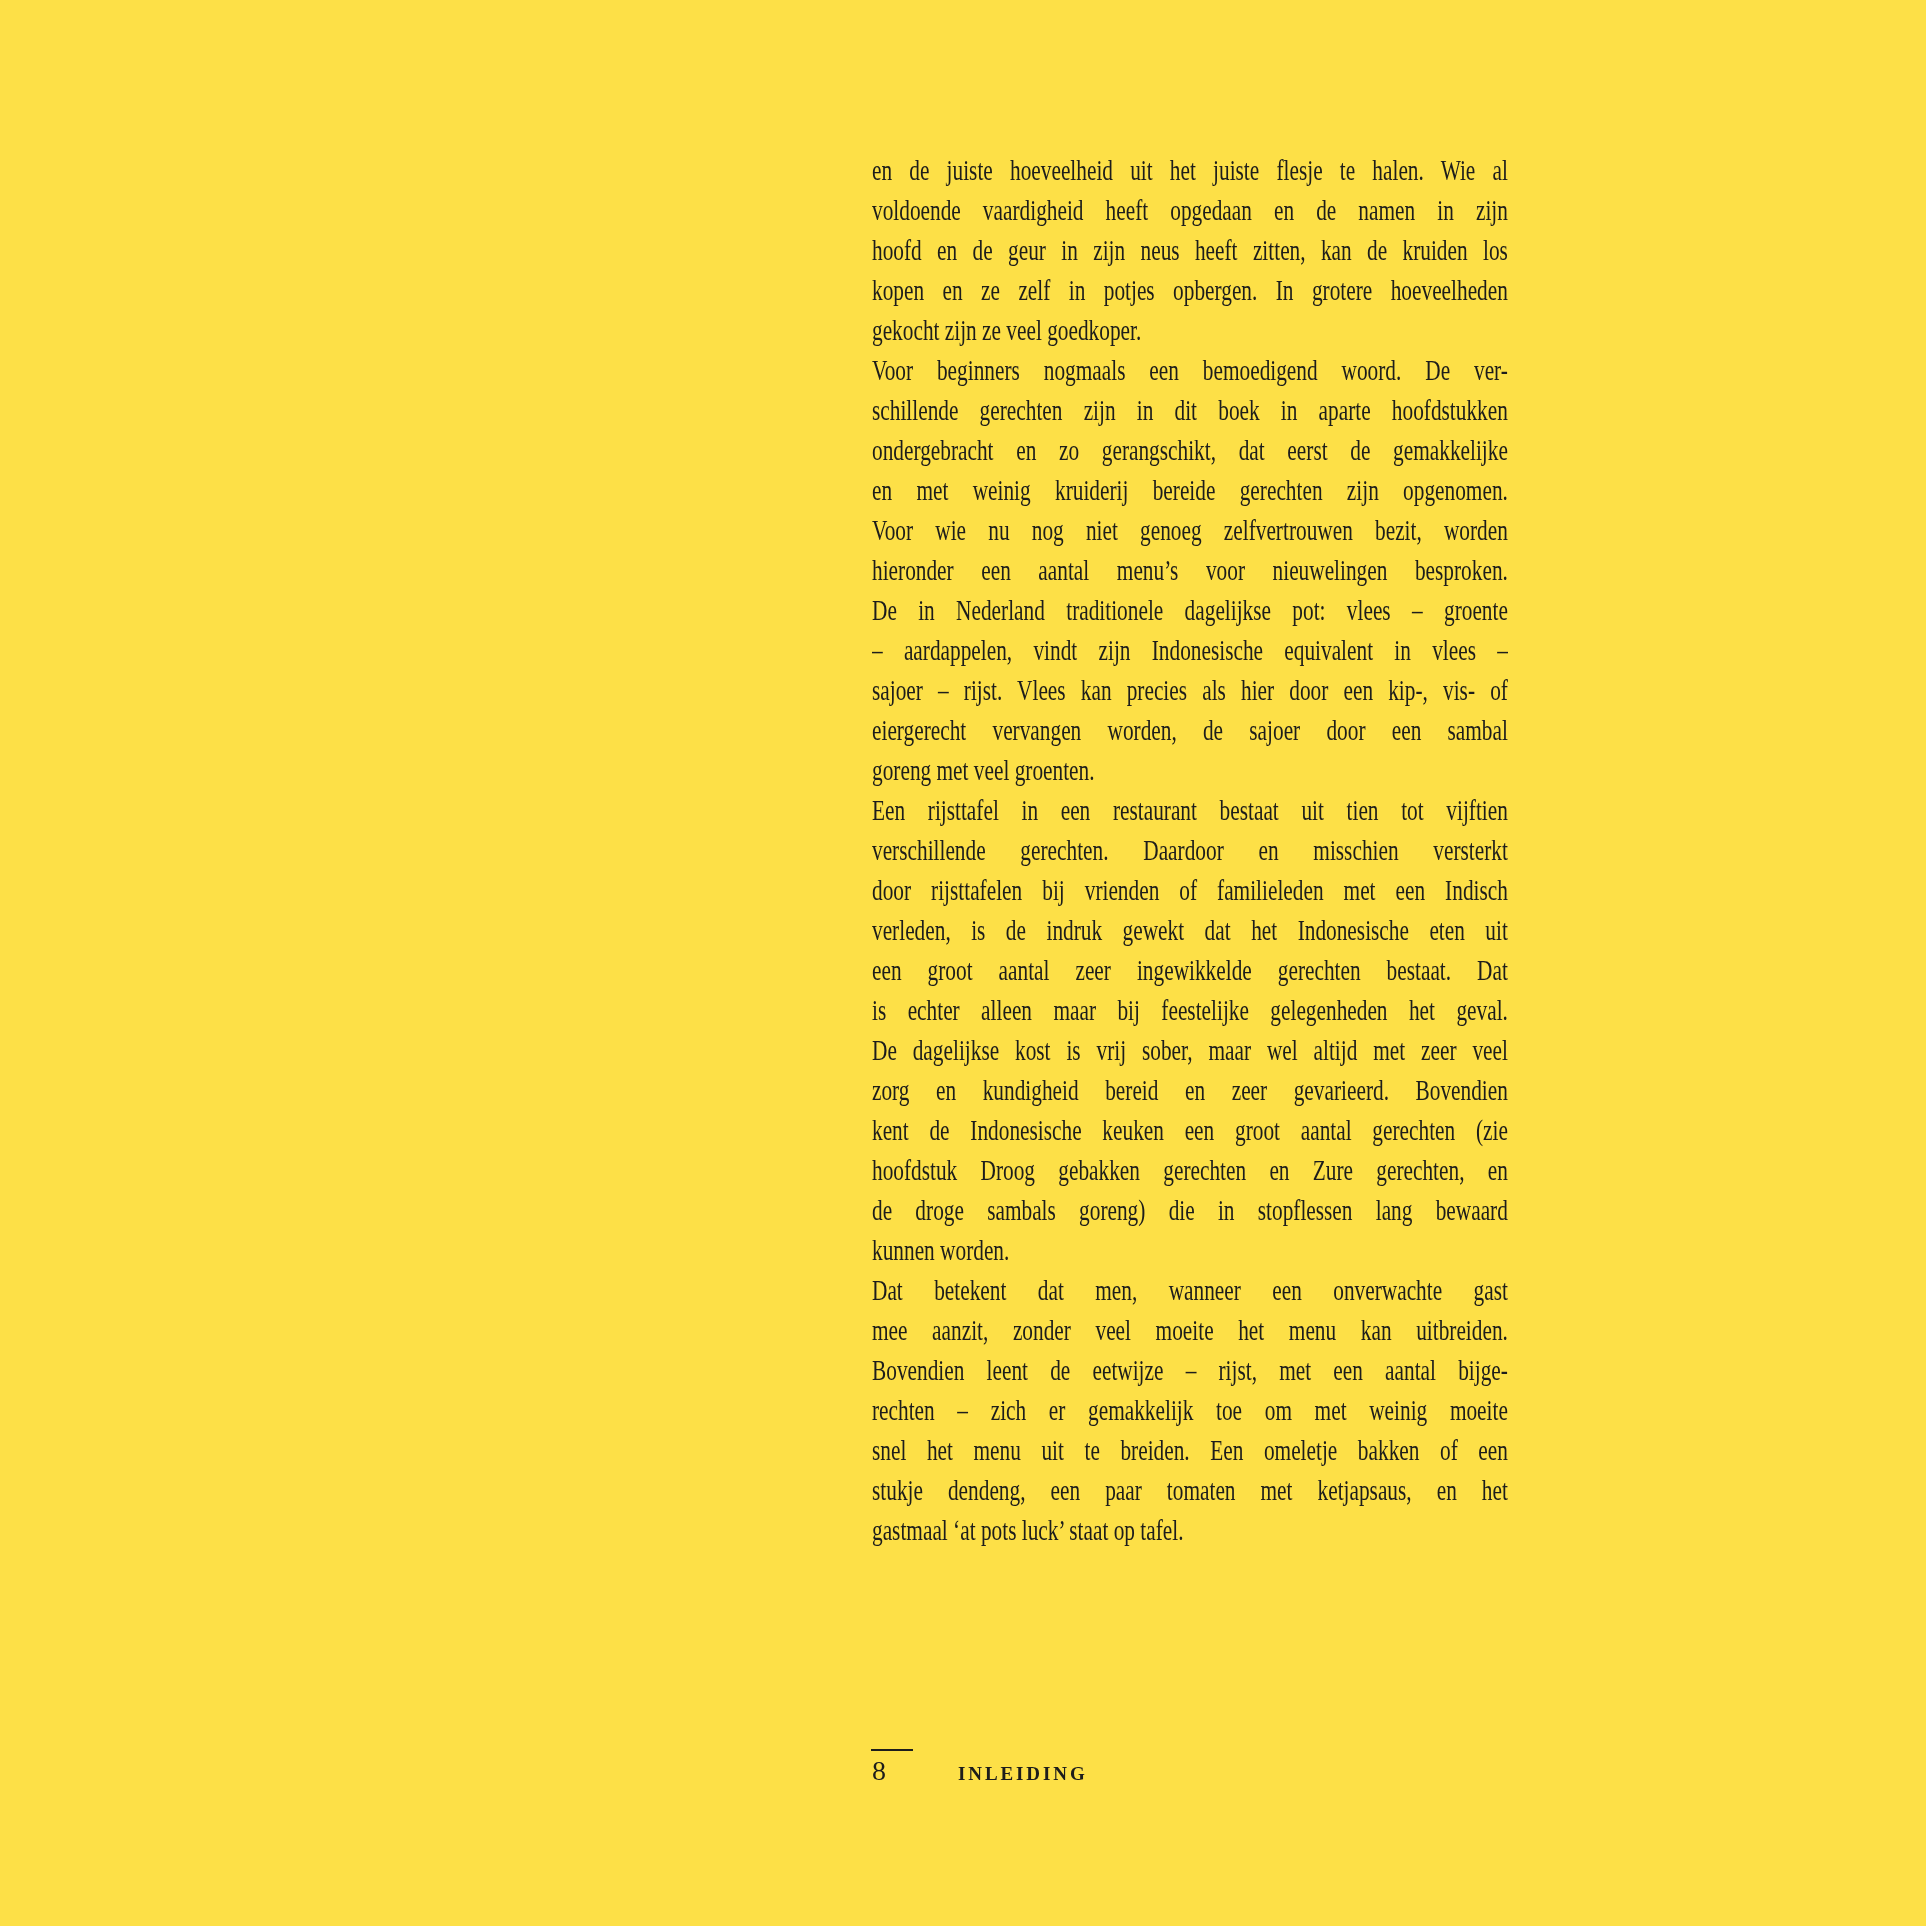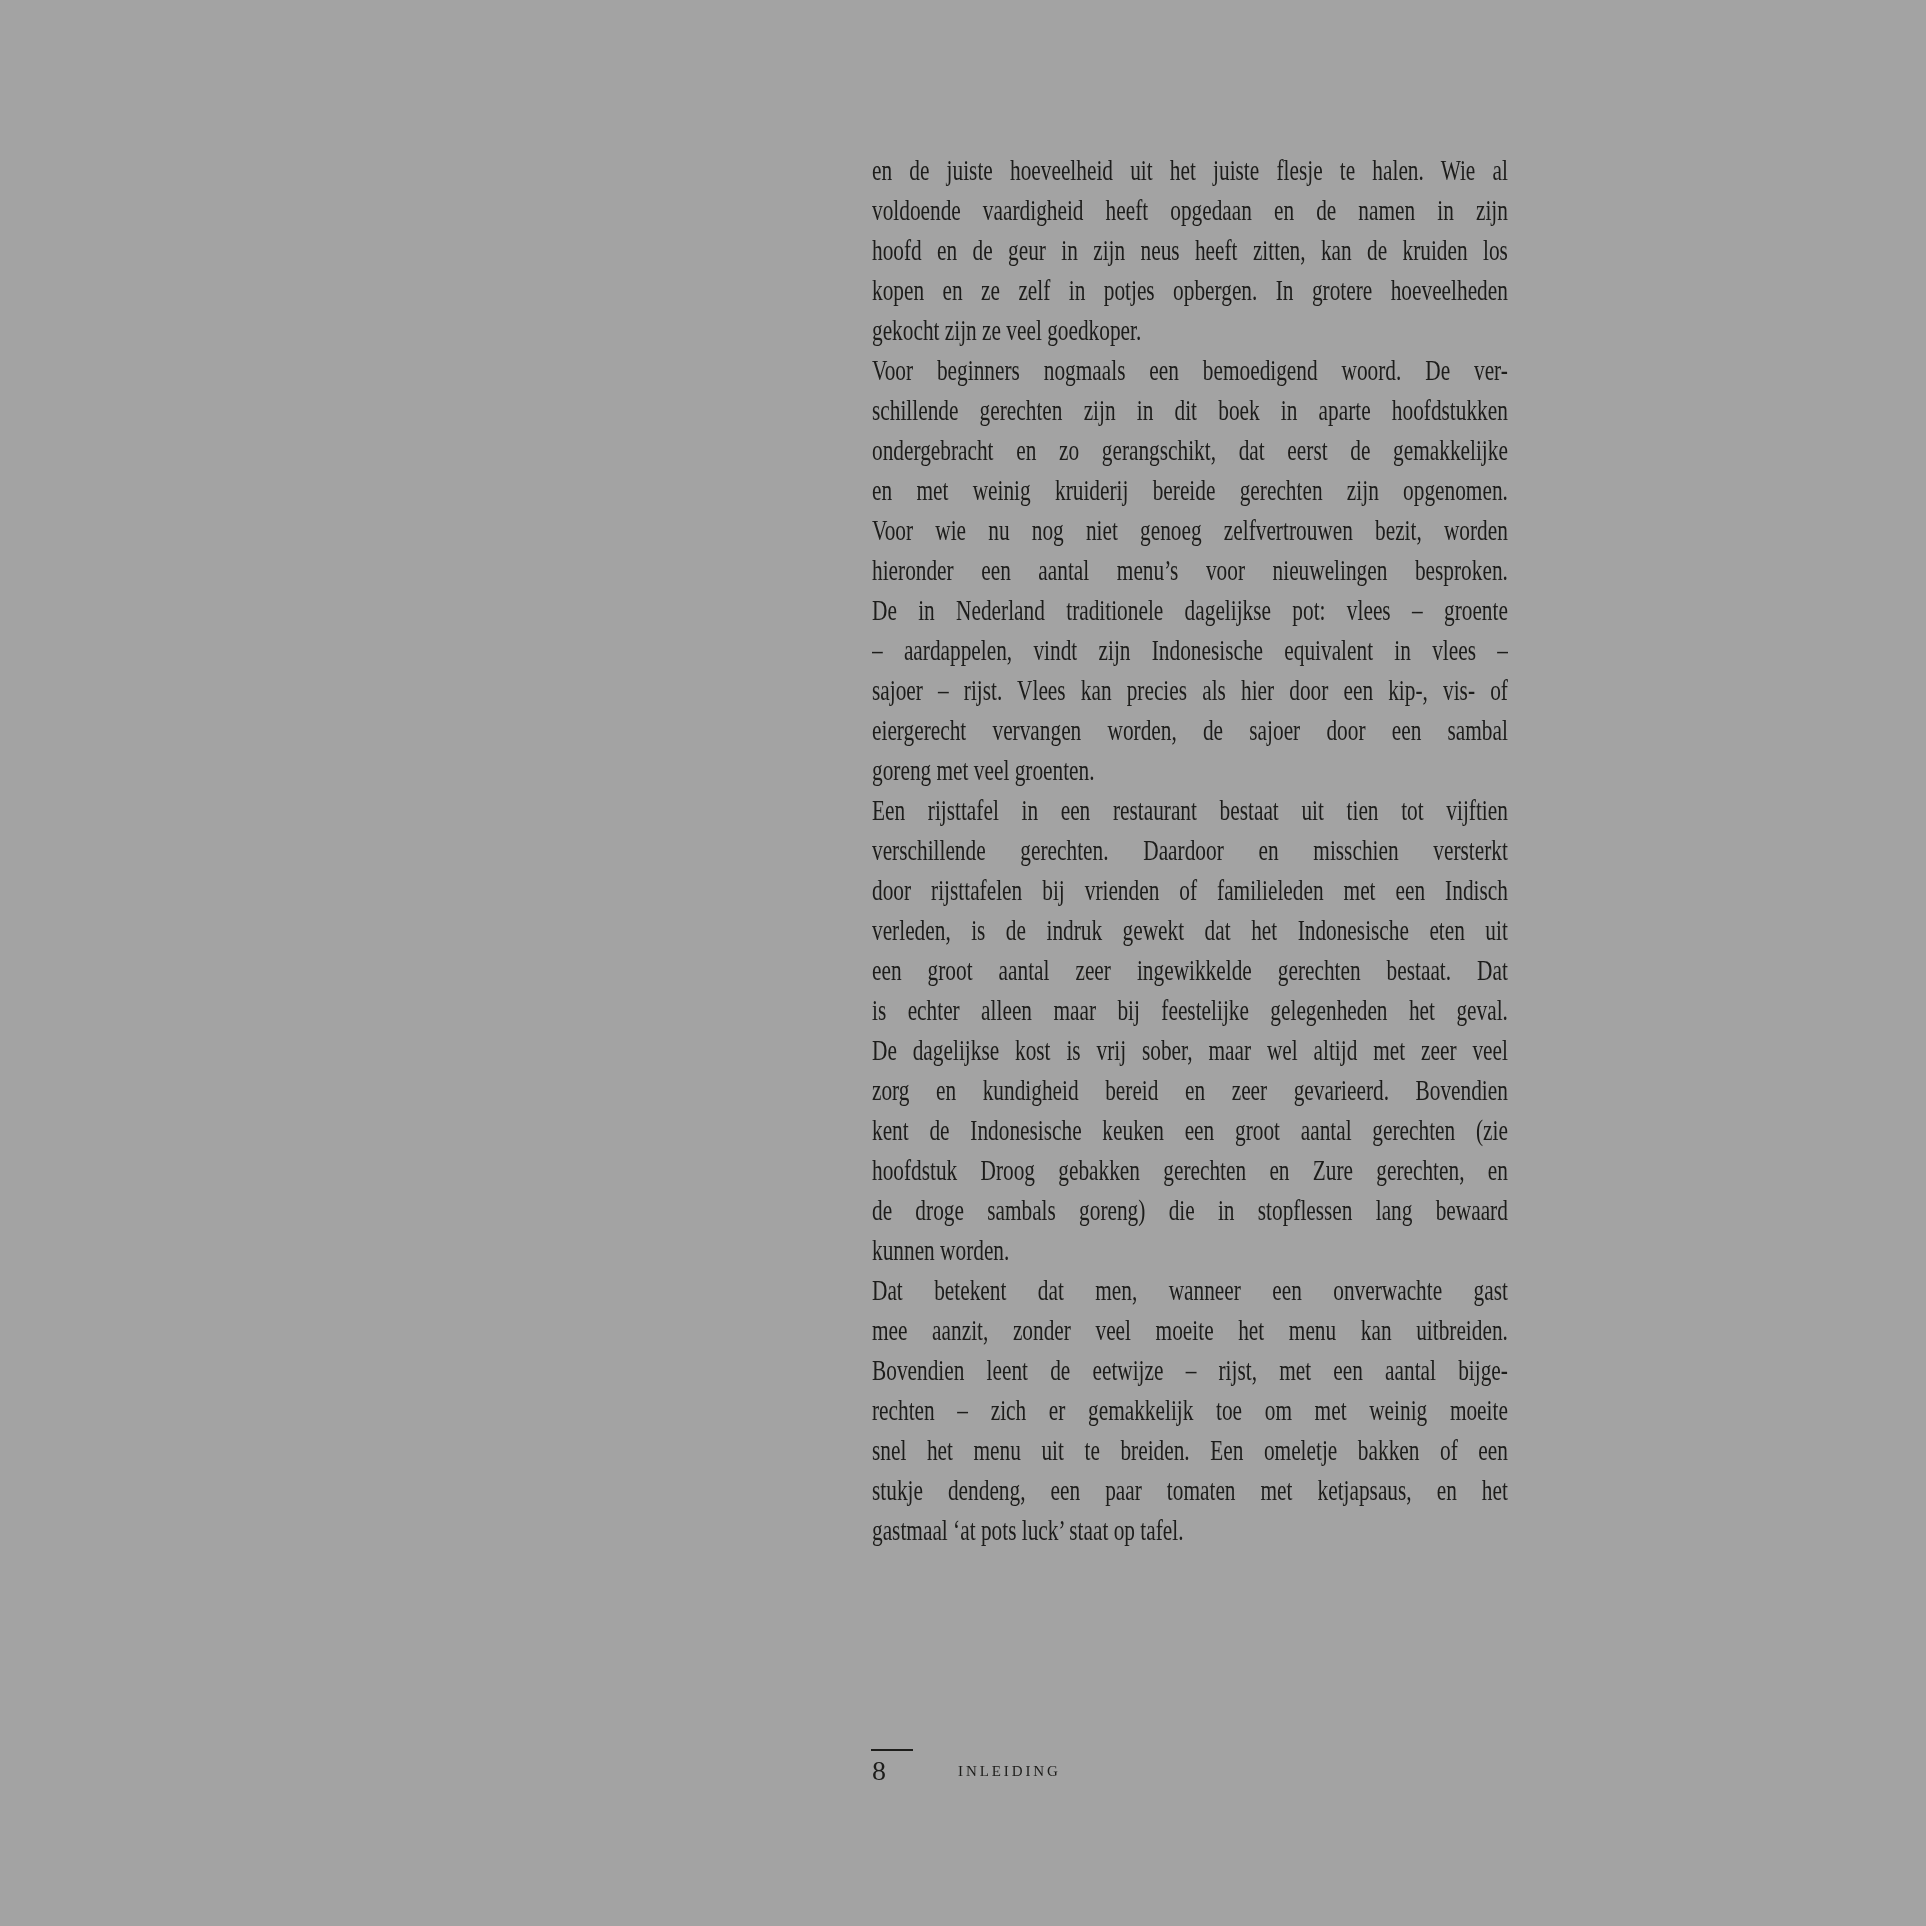--- a/index.html
+++ b/index.html
@@ -11,21 +11,21 @@
     height: 1926px;
     background: #ffffff;
     position: relative;
     font-family: "Liberation Serif", serif;
     color: #1d1d1b;
     overflow: hidden;
   }
   .book-page {
     position: absolute;
     inset: 0;
-    background: #a3a3a3;
+    background: #fde047;
   }
   
   .text-block {
     position: absolute;
     left: 872px;
     top: 150px;
     width: 880px;
     transform: scaleX(0.7226);
     transform-origin: left top;
   }
@@ -54,24 +54,24 @@
     position: absolute;
     left: 872px;
     top: 1757px;
     font-size: 28px;
     line-height: 1;
   }
   .footer-section {
     position: absolute;
     left: 958px;
     top: 1764px;
-    font-size: 15px;
+    font-size: 19px;
     letter-spacing: 2.9px;
     line-height: 1;
-    font-weight: normal;
+    font-weight: bold;
   }
 </style>
 </head>
 <body>
 
 <div class="book-page">
 
   <div class="text-block">
       <div class="line">en de juiste hoeveelheid uit het juiste flesje te halen. Wie al</div>
       <div class="line">voldoende vaardigheid heeft opgedaan en de namen in zijn</div>

